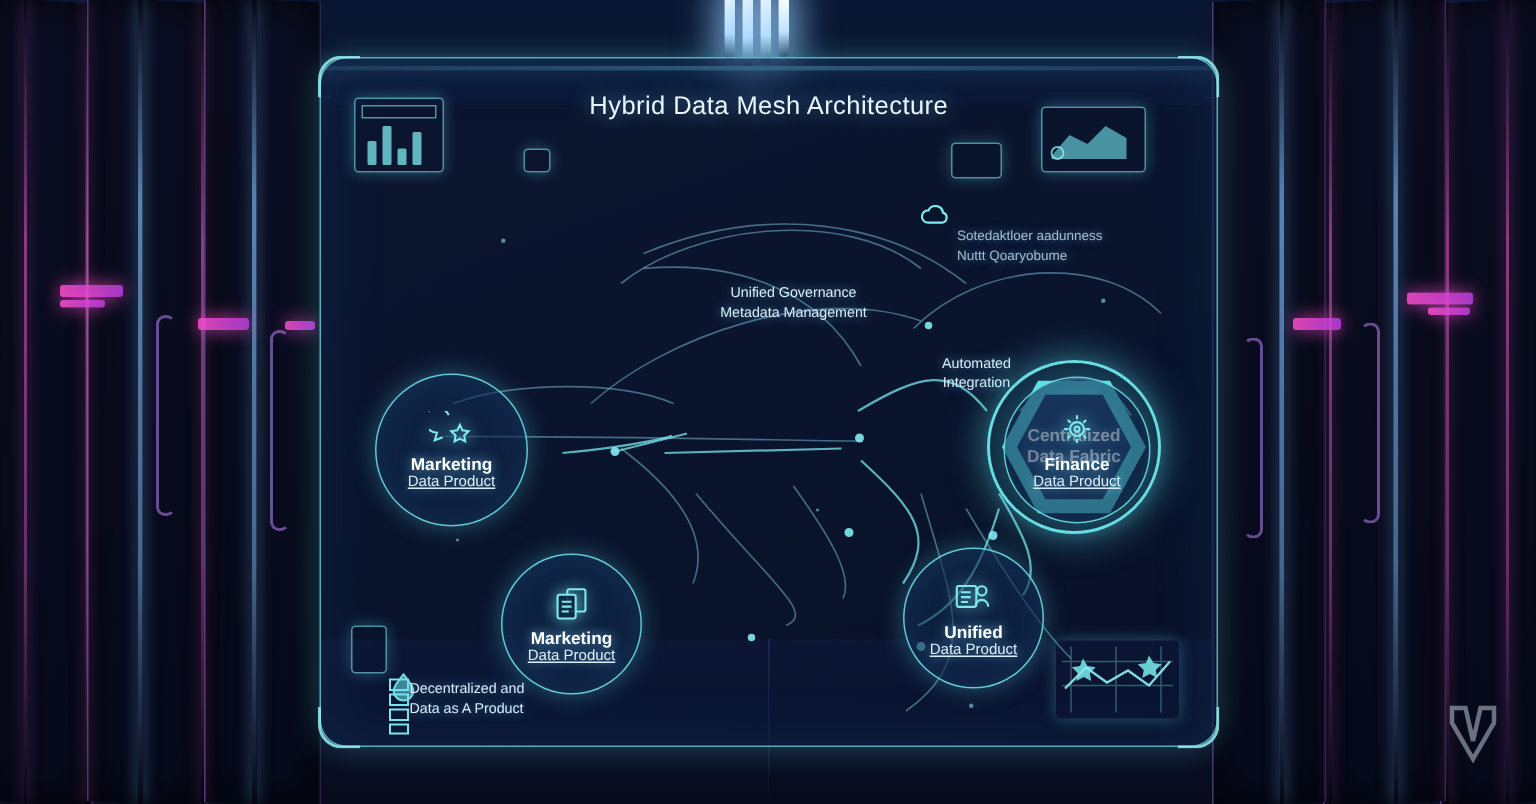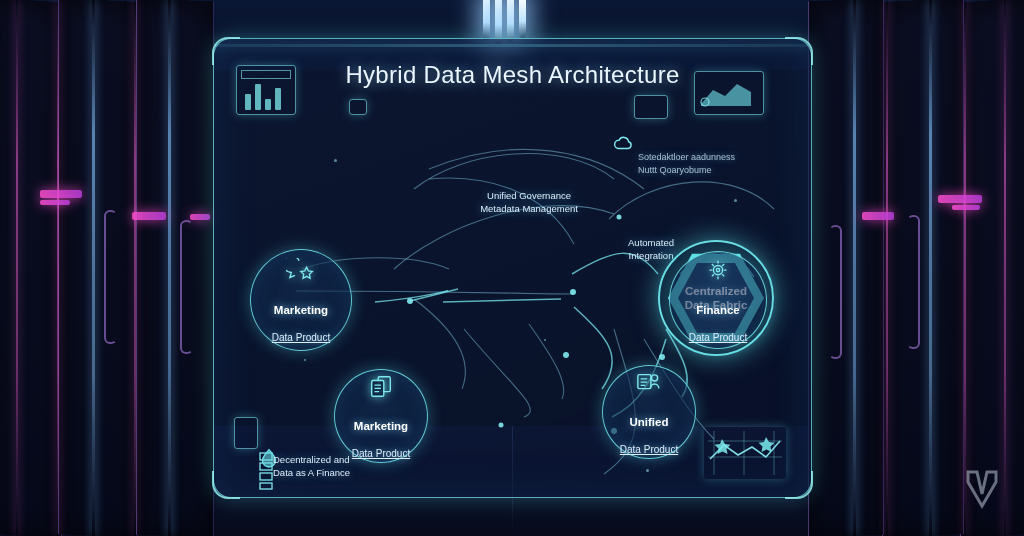--- a/index.html
+++ b/index.html
@@ -44,33 +44,33 @@
     border:1.6px solid rgba(120,230,235,.72);border-radius:18px;
     background:linear-gradient(160deg,rgba(16,32,70,.55),rgba(10,22,52,.62));
     box-shadow:0 0 22px rgba(90,220,235,.30),inset 0 0 42px rgba(30,90,150,.22);}
   .corner{position:absolute;width:26px;height:26px;border:2px solid rgba(150,240,240,.85);}
   .c-tl{left:-2px;top:-2px;border-right:none;border-bottom:none;border-radius:16px 0 0 0;}
   .c-tr{right:-2px;top:-2px;border-left:none;border-bottom:none;border-radius:0 16px 0 0;}
   .c-bl{left:-2px;bottom:-2px;border-right:none;border-top:none;border-radius:0 0 0 16px;}
   .c-br{right:-2px;bottom:-2px;border-left:none;border-top:none;border-radius:0 0 16px 0;}
 
   .title{position:absolute;left:0;right:0;top:22px;text-align:center;
-    color:#eaf6ff;font-size:24px;letter-spacing:.3px;
+    color:#eaf6ff;font-size:17px;letter-spacing:.3px;
     text-shadow:0 0 14px rgba(150,225,255,.65);}
 
   .subnote{position:absolute;left:424px;top:112px;color:rgba(196,226,245,.80);
     font-size:9px;line-height:12.5px;text-shadow:0 0 7px rgba(130,200,240,.55);}
 
   svg.links{position:absolute;left:0;top:0;width:597px;height:458px;overflow:visible;}
 
   .node{position:absolute;border-radius:50%;display:flex;flex-direction:column;
     align-items:center;justify-content:center;text-align:center;
     border:1.6px solid rgba(110,228,232,.88);
     background:radial-gradient(circle at 50% 40%,rgba(22,52,92,.55),rgba(12,28,60,.62));
-    box-shadow:0 0 16px rgba(90,220,235,.35),inset 0 0 22px rgba(40,120,170,.25);gap:16px;}
+    box-shadow:0 0 16px rgba(90,220,235,.35),inset 0 0 22px rgba(40,120,170,.25);}
   .node .ico{color:#7fe9ef;line-height:0;margin-bottom:4px;filter:drop-shadow(0 0 5px rgba(110,230,235,.8));}
   .node .l1{color:#ffffff;font-weight:bold;font-size:11.5px;text-shadow:0 0 8px rgba(140,220,255,.8);}
   .node .l2{color:#dbeefc;font-size:10px;text-shadow:0 0 7px rgba(140,220,255,.6);text-decoration:underline;}
   .node .l3{color:#dbeefc;font-size:10px;text-shadow:0 0 7px rgba(140,220,255,.6);}
 
   .hex-wrap{position:absolute;left:444px;top:201px;width:112px;height:112px;
     border-radius:50%;border:2px solid rgba(110,232,236,.95);
     box-shadow:0 0 26px rgba(95,230,238,.55),inset 0 0 26px rgba(60,190,205,.25);
     display:flex;align-items:center;justify-content:center;}
   .hex{width:96px;height:96px;background:#5fe3e8;
@@ -269,21 +269,21 @@
           <rect x="2" y="32" width="12" height="6"></rect>
       </svg>
     </div>
     <div style="position:absolute;left:40px;top:405px;color:#6fdfe8">
       <svg width="30" height="30" viewBox="0 0 32 32" fill="none" stroke="currentColor" stroke-width="1.4">
         <path d="M16 6c4 5 7 8 7 11.5A7 7 0 0 1 9 17.5C9 14 12 11 16 6z" fill="rgba(110,225,235,.55)"></path>
       </svg>
     </div>
     <div class="bl-note" style="left:59px;top:415px">
       <div>Decentralized and</div>
-      <div>Data as A Finance</div>
+      <div>Data as A Product</div>
     </div>
 
     <div class="widget" style="left:22px;top:26px;width:58px;height:48px">
       <div style="position:absolute;left:4px;top:4px;right:4px;height:7px;border:1px solid rgba(130,235,240,.6)"></div>
       <div class="wbar" style="left:8px;height:16px"></div>
       <div class="wbar" style="left:18px;height:26px"></div>
       <div class="wbar" style="left:28px;height:11px"></div>
       <div class="wbar" style="left:38px;height:22px"></div>
     </div>
     <div class="widget" style="left:480px;top:32px;width:68px;height:42px">

